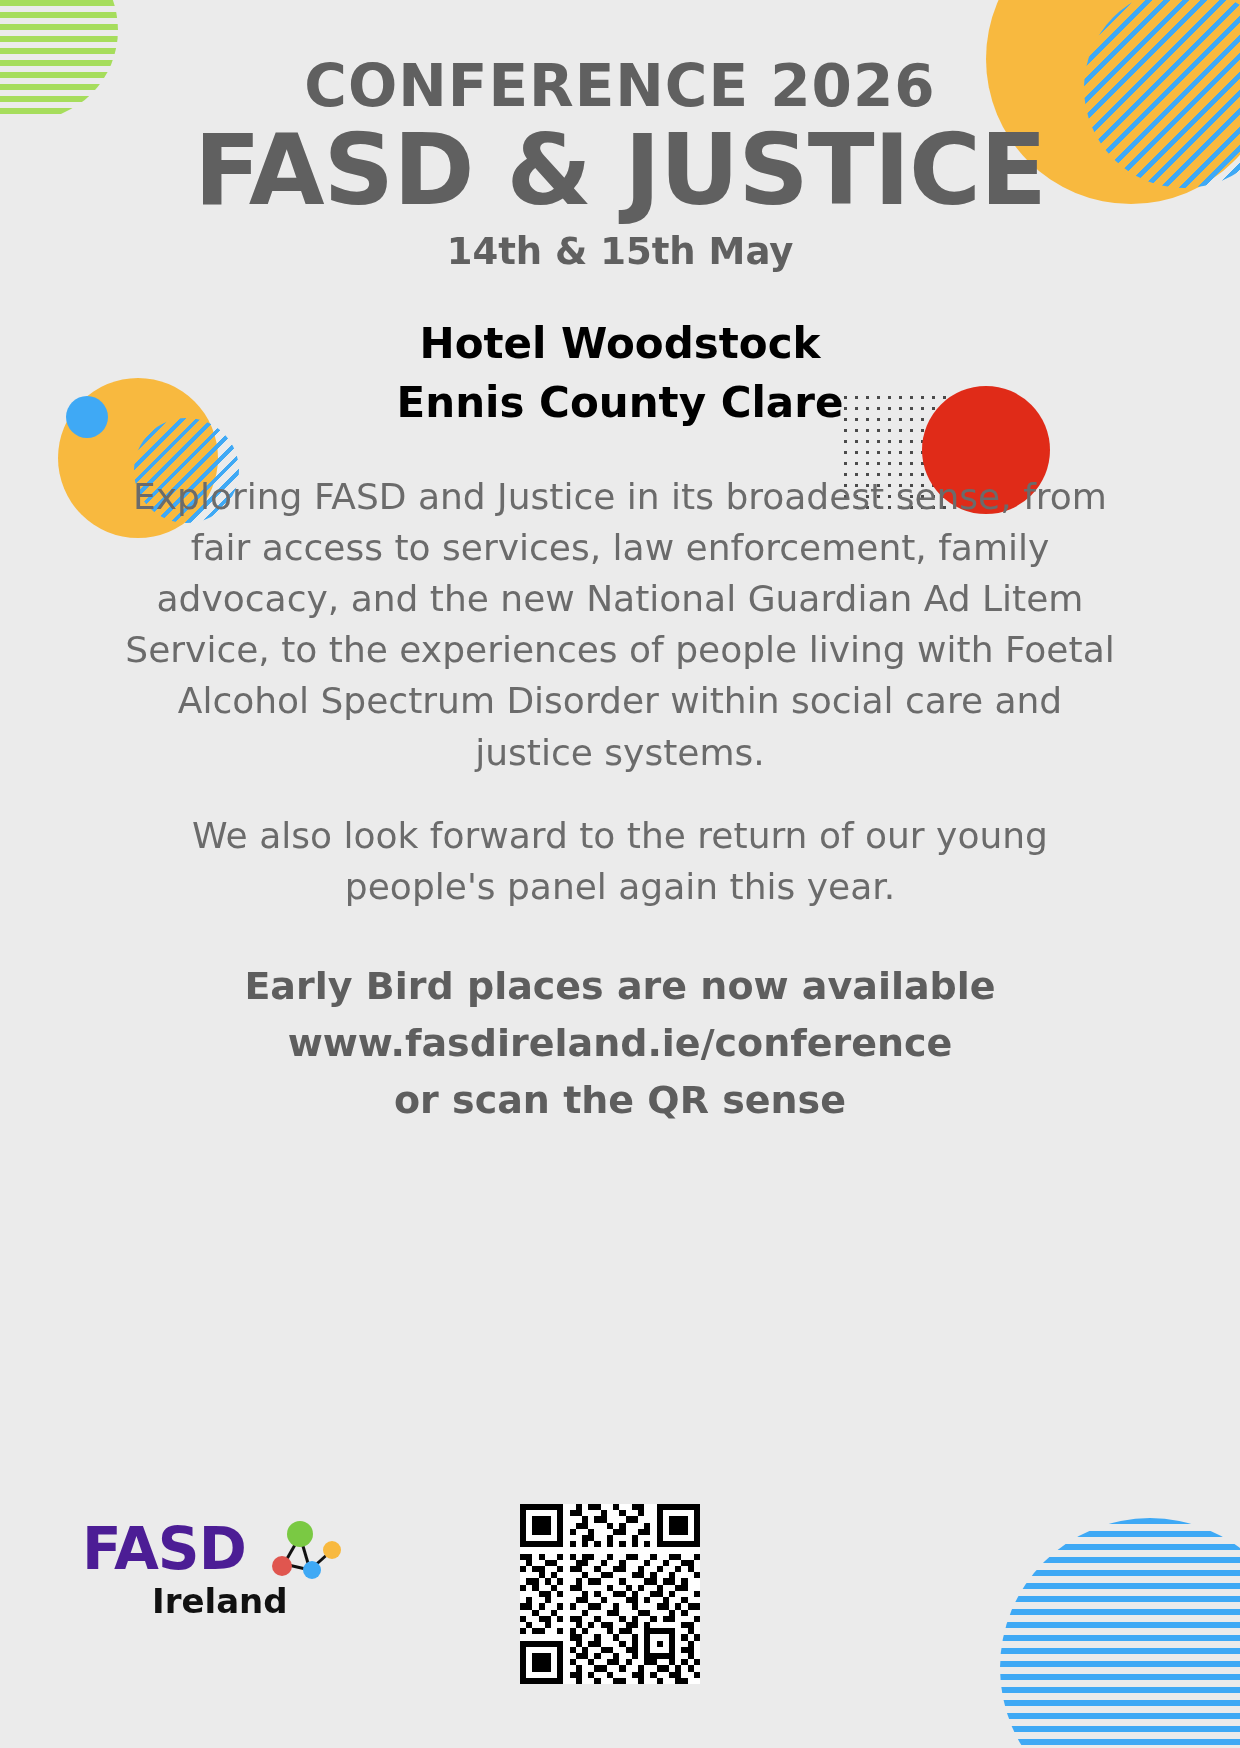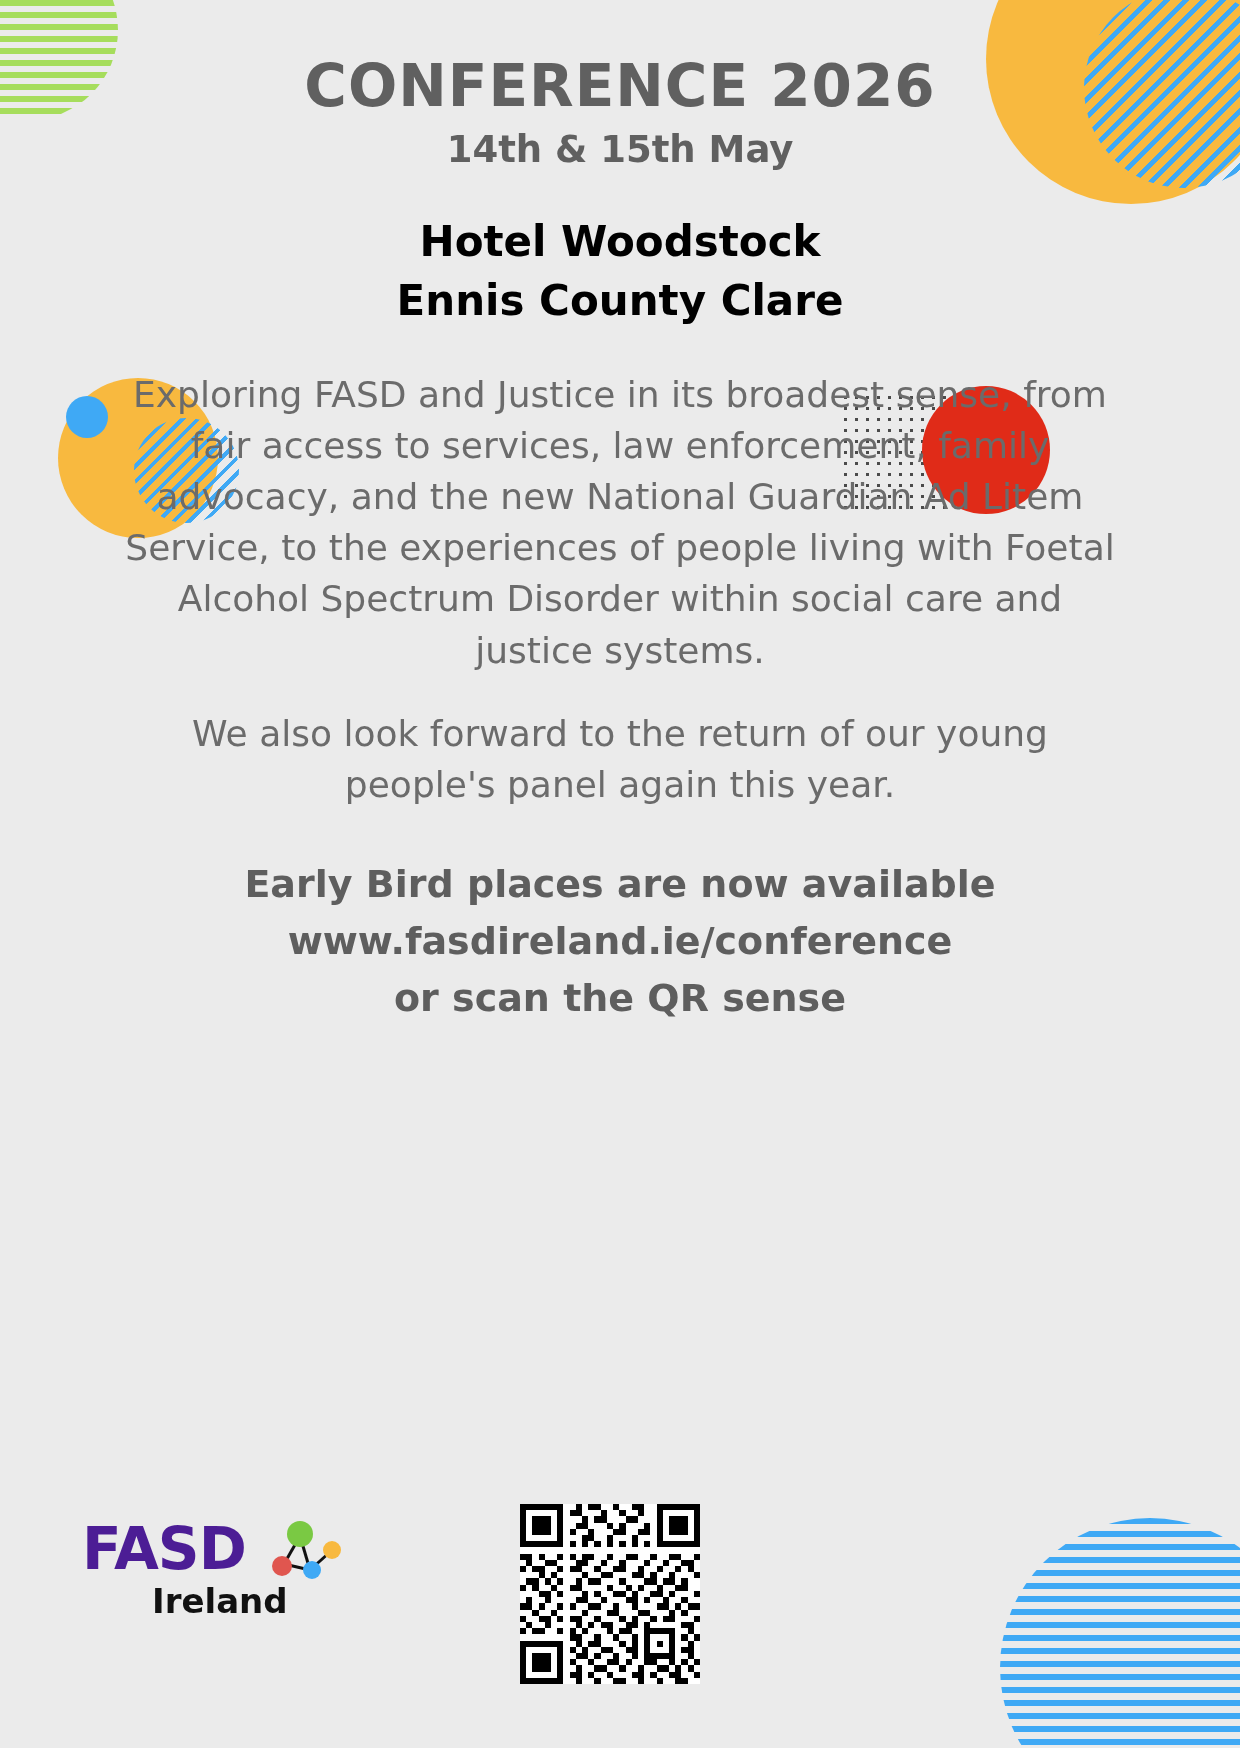--- a/index.html
+++ b/index.html
@@ -225,20 +225,21 @@
   <div class="deco deco-bluedot-l"></div>
   <div class="deco deco-bluestripe-l"></div>
 
   <div class="deco deco-dots-r"></div>
   <div class="deco deco-red-r"></div>
 
   <div class="deco deco-blue-br"></div>
 
   <div class="content">
     <p class="kicker">CONFERENCE 2026</p>
+    <p class="headline">FASD &amp; JUSTICE</p>
     <p class="dates">14th &amp; 15th May</p>
 
     <div class="venue">
       <div>Hotel Woodstock</div>
       <div>Ennis County Clare</div>
     </div>
 
     <p class="body-block">Exploring FASD and Justice in its broadest sense, from fair access to services, law enforcement, family advocacy, and the new National Guardian Ad Litem Service, to the experiences of people living with Foetal Alcohol Spectrum Disorder within social care and justice systems.</p>
     <p class="body-block">We also look forward to the return of our young people's panel again this year.</p>
 

